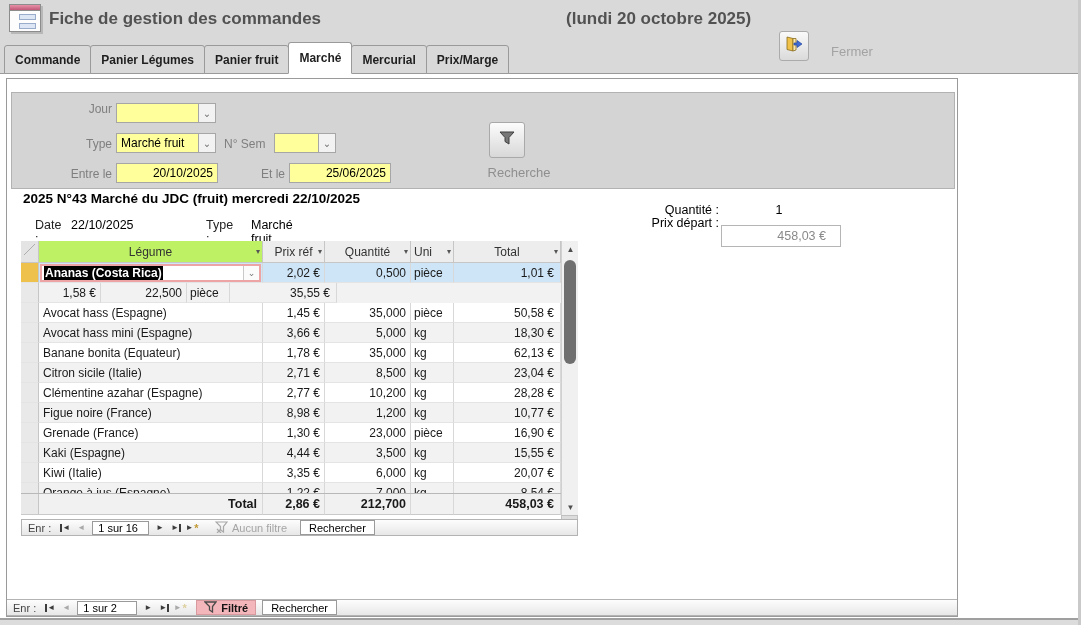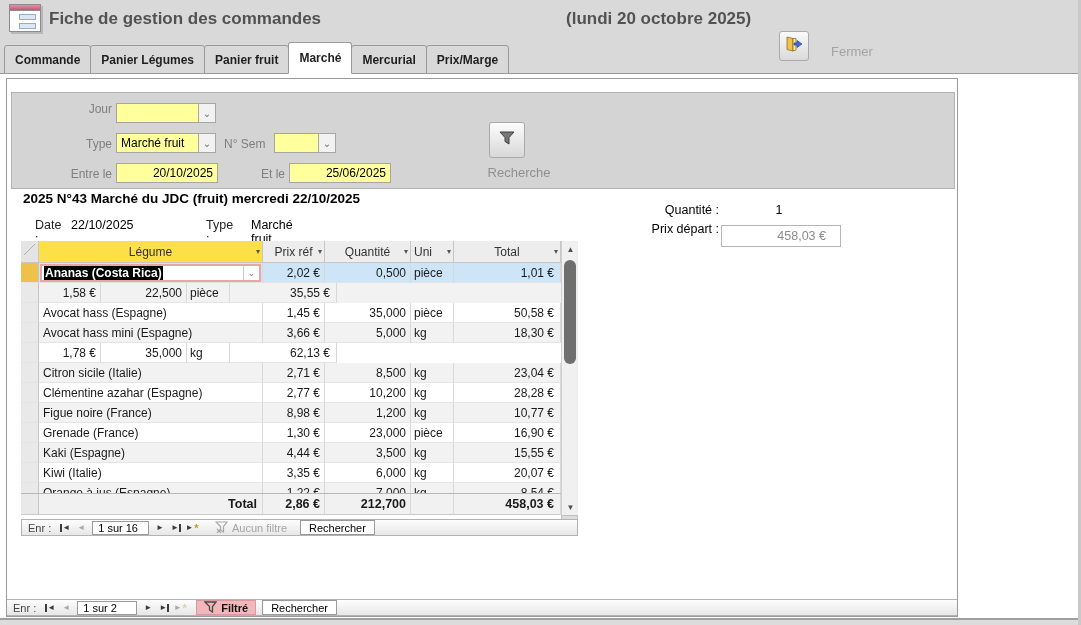--- a/index.html
+++ b/index.html
@@ -59,21 +59,21 @@
                display:flex; align-items:center; justify-content:flex-end; padding-right:14px;
                font-size:12.5px; color:#8a8a8a; background:#fff; }
 
   
   .sheet { position:absolute; left:14px; top:162px; width:557px; }
   .t-header { display:flex; height:22px; }
   .hc { display:flex; align-items:center; justify-content:center; position:relative;
         background:#ededed; border-right:1px solid #c6c6c6; border-bottom:1px solid #c6c6c6;
         font-size:12px; color:#333; }
   .hc .dd { position:absolute; right:2px; font-size:8px; color:#555; }
-  .hc.gold { background:#fde047;align-items:center; }
+  .hc.gold { background:#bef264;align-items:center; }
   .hc.selall { background:#e4e4e4; }
   .hc.selall::after { content:""; position:absolute; left:3px; top:3px; width:11px; height:11px;
         background:linear-gradient(135deg, transparent 48%, #aeaeae 48%, #aeaeae 54%, transparent 54%); }
   .t-row { display:flex; height:20px; background:#fff; }
   .t-row.alt { background:#f2f2f2; }
   .t-row.sel { background:#cde5f7; }
   .tc { border-right:1px solid #d8d8d8; border-bottom:1px solid #e4e4e4; font-size:12px; color:#1a1a1a;
         display:flex; align-items:center; white-space:nowrap; overflow:hidden; }
   .c-sel { width:18px; background:#e9e9e9; border-right:1px solid #c6c6c6; }
   .t-row.sel .c-sel { background:#edc14b; }
@@ -201,21 +201,21 @@
     <div class="rec-title">2025 N°43 Marché du JDC (fruit) mercredi 22/10/2025</div>
     <div class="rec-row">
       <span class="rl" style="position:absolute; left:28px;">Date :</span>
       <span style="position:absolute; left:64px;">22/10/2025</span>
       <span class="rl" style="position:absolute; left:199px;">Type :</span>
       <span style="position:absolute; left:244px;">Marché fruit</span>
     </div>
 
     <div class="qp-lbl" style="top:124px;">Quantité :</div>
     <div class="qty-val">1</div>
-    <div class="qp-lbl" style="top:143px;">Prix départ :</div>
+    <div class="qp-lbl" style="top:137px;">Prix départ :</div>
     <div class="price-box">458,03 €</div>
 
     <div class="sheet">
       <div class="t-header">
         <div class="hc c-sel selall"></div>
         <div class="hc gold" style="width:224px;">
           <span>Légume</span>
           <span class="dd">▾</span>
         </div>
         <div class="hc" style="width:62px;">
@@ -268,20 +268,21 @@
       <div class="t-row alt">
         <div class="tc c-sel"></div>
         <div class="tc c-name">Avocat hass mini (Espagne)</div>
         <div class="tc c-prix">3,66 €</div>
         <div class="tc c-qte">5,000</div>
         <div class="tc c-uni">kg</div>
         <div class="tc c-tot">18,30 €</div>
       </div>
       <div class="t-row">
         <div class="tc c-sel"></div>
+        <div class="tc c-name">Banane bonita (Equateur)</div>
         <div class="tc c-prix">1,78 €</div>
         <div class="tc c-qte">35,000</div>
         <div class="tc c-uni">kg</div>
         <div class="tc c-tot">62,13 €</div>
       </div>
       <div class="t-row alt">
         <div class="tc c-sel"></div>
         <div class="tc c-name">Citron sicile (Italie)</div>
         <div class="tc c-prix">2,71 €</div>
         <div class="tc c-qte">8,500</div>

